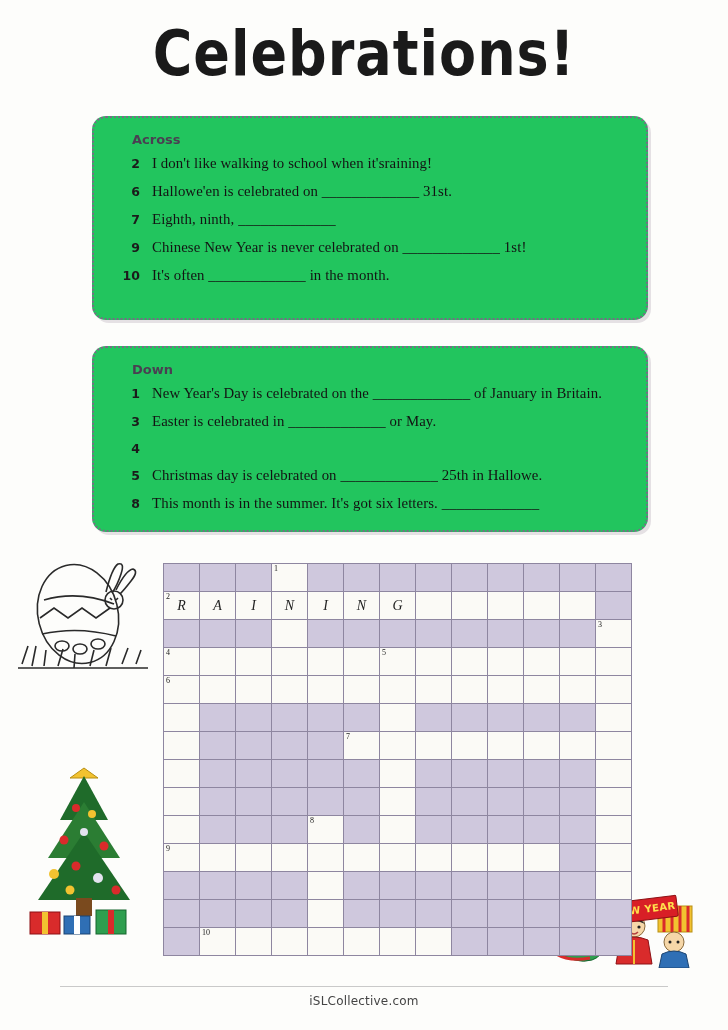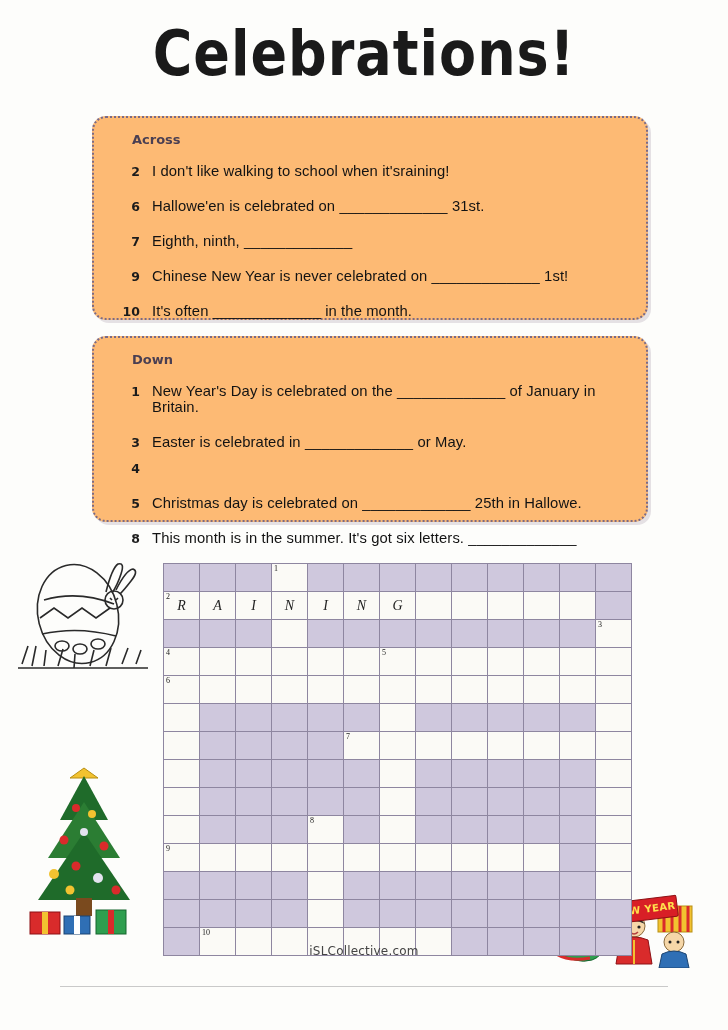--- a/index.html
+++ b/index.html
@@ -33,29 +33,29 @@
     letter-spacing: 1px;
     color: #1a1a1a;
     transform: scaleY(1.15);
   }
 
   
   .clue-box {
     position: absolute;
     left: 92px;
     width: 556px;
-    background: #fdba74;
+    background: #22c55e;
     border: 2px dotted #7a6a86;
     border-radius: 14px;
     box-shadow: 3px 3px 0 rgba(120,100,130,0.18);
     box-sizing: border-box;
     padding: 10px 16px 12px 16px;
   }
   #across-box { top: 116px; height: 204px; }
-  #down-box   { top: 336px; height: 186px; }
+  #down-box   { top: 346px; height: 186px; }
 
   .clue-heading {
     font-family: "DejaVu Sans", sans-serif;
     font-weight: bold;
     font-size: 13px;
     color: #4a3f52;
     margin: 4px 0 8px 22px;
   }
   .clue-row {
     display: flex;
@@ -68,24 +68,23 @@
     width: 30px;
     text-align: right;
     margin-right: 12px;
     font-family: "DejaVu Sans", sans-serif;
     font-weight: bold;
     font-size: 12.5px;
     color: #1b1b1b;
     flex: none;
   }
   .clue-text {
-    font-family: Liberation Sans, sans-serif;
+    font-family: Liberation Serif, serif;
     font-size: 14.8px;
     letter-spacing: 0.1px;
-    margin-top: 8px;
   }
 
   
   #grid {
     position: absolute;
     left: 163px;
     top: 563px;
     border-collapse: collapse;
     table-layout: fixed;
   }
@@ -173,21 +172,21 @@
     position: absolute;
     left: 60px;
     top: 986px;
     width: 608px;
     height: 1px;
     background: #c9c9c9;
   }
   .footer-text {
     position: absolute;
     left: 0;
-    top: 944px;
+    top: 994px;
     width: 728px;
     text-align: center;
     font-family: "DejaVu Sans", sans-serif;
     font-size: 12px;
     color: #6d6d6d;
     letter-spacing: 0.2px;
   }
   .footer-text .brandmark { color: #444; }
 </style>
 </head>

